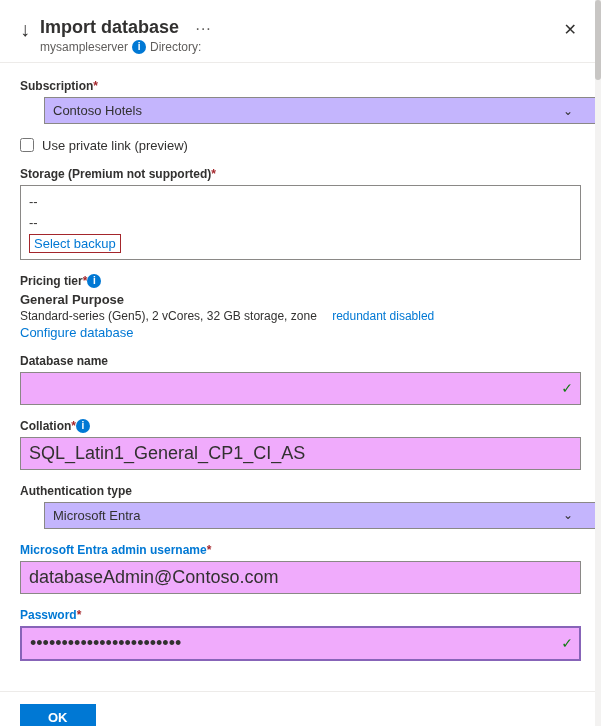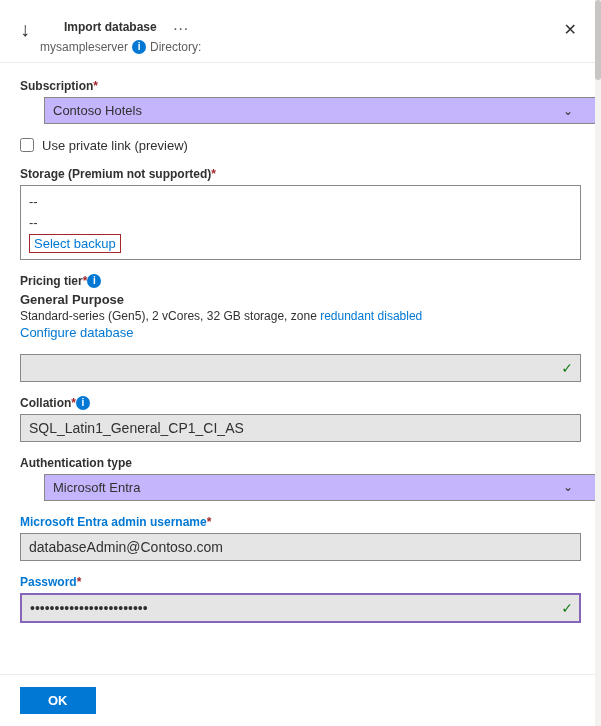--- a/index.html
+++ b/index.html
@@ -34,24 +34,23 @@
       align-items: flex-start;
       gap: 10px;
     }
     .header-icon {
       color: #323130;
       font-size: 20px;
       margin-top: 2px;
     }
     .header-title-group {}
     .header-title {
-      font-size: 12px;
+      font-size: 18px;
       font-weight: 600;
       color: #323130;
-      margin-left: 24px;
     }
     .header-subtitle {
       font-size: 12px;
       color: #605e5c;
       display: flex;
       align-items: center;
       gap: 4px;
       margin-top: 2px;
     }
     .header-more {
@@ -157,35 +156,36 @@
       font-weight: 700;
       color: #323130;
     }
     .pricing-tier-detail {
       font-size: 12px;
       color: #323130;
       margin: 2px 0;
     }
     .pricing-tier-detail span.redundant-disabled {
       color: #0078d4;
+      margin-left: 12px;
     }
     .configure-link {
       color: #0078d4;
       font-size: 13px;
       cursor: pointer;
       text-decoration: none;
     }
     .text-input {
       width: 100%;
       border: 1px solid #8a8886;
       padding: 5px 30px 5px 8px;
-      font-size: 14px;
+      font-size: 18px;
       color: #323130;
       outline: none;
-      background: #e5e5e5;
+      background: #f0abfc;
     }
     .text-input.active-border {
       border-color: #8764b8;
       border-width: 2px;
     }
     .input-wrapper {
       position: relative;
     }
     .input-check {
       position: absolute;
@@ -304,20 +304,23 @@
         <div class="pricing-tier-name">General Purpose</div>
         <div class="pricing-tier-detail">
           <span>Standard-series (Gen5), 2 vCores, 32 GB storage, zone</span>
           <span class="redundant-disabled">redundant disabled</span>
         </div>
         <a class="configure-link">Configure database</a>
       </div>
     </div>
 
     <div class="field-group">
+      <div class="field-label">
+        <span>Database name</span>
+      </div>
       <div class="input-wrapper">
         <input type="text" class="text-input" value="" style="">
         <span class="input-check">✓</span>
       </div>
     </div>
 
     <div class="field-group">
       <div class="field-label">
         <span>Collation</span>
         <span class="required-star">*</span>

